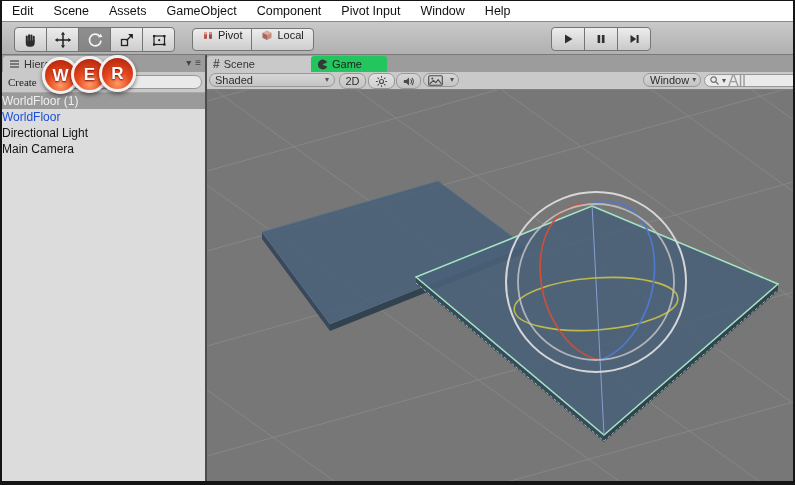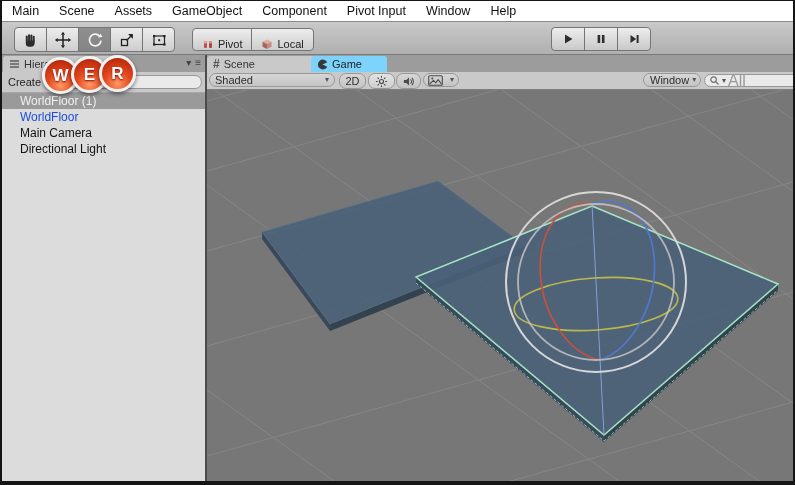--- a/index.html
+++ b/index.html
@@ -15,44 +15,44 @@
   .toolbar{position:absolute;left:0;top:22px;width:795px;height:32px;
     background:linear-gradient(#c9c9c9,#b0b0b0);border-bottom:1px solid #7a7a7a;box-sizing:content-box;}
   .tool-group{position:absolute;left:14px;top:5px;display:flex;}
   .tbtn{width:31px;height:23px;border:1px solid #757575;margin-left:-1px;
     background:linear-gradient(#ededed,#cdcdcd);display:flex;align-items:center;justify-content:center;}
   .tbtn:first-child{border-radius:4px 0 0 4px;margin-left:0;}
   .tbtn:last-child{border-radius:0 4px 4px 0;}
   .tbtn.pressed{background:linear-gradient(#8f8f8f,#848484);}
   .pivot-group{position:absolute;left:192px;top:6px;display:flex;}
   .pbtn{height:21px;border:1px solid #757575;margin-left:-1px;background:linear-gradient(#ededed,#cdcdcd);
-    display:flex;align-items:flex-end;justify-content:center;gap:4px;font-size:11px;color:#222;padding:0 9px;}
+    display:flex;align-items:flex-start;justify-content:center;gap:4px;font-size:11px;color:#222;padding:0 9px;}
   .pbtn:first-child{border-radius:4px 0 0 4px;margin-left:0;}
   .pbtn:last-child{border-radius:0 4px 4px 0;}
   .play-group{position:absolute;left:551px;top:5px;display:flex;}
   .playbtn{width:32px;height:22px;border:1px solid #757575;margin-left:-1px;
     background:linear-gradient(#ededed,#c9c9c9);display:flex;align-items:center;justify-content:center;}
   .playbtn:first-child{border-radius:4px 0 0 4px;margin-left:0;}
   .playbtn:last-child{border-radius:0 4px 4px 0;}
   
   .hierarchy{position:absolute;left:2px;top:55px;width:203px;height:426px;background:#dcdcdc;}
   .tabstrip{position:absolute;left:0;top:0;width:100%;height:17px;background:#9c9c9c;}
   .tab{position:absolute;top:1px;height:16px;border-radius:3px 3px 0 0;display:flex;
     align-items:center;padding:0 6px;gap:4px;font-size:11px;color:#333;}
   .tab.active{background:#c9c9c9;}
-  .tab.inactive{background:#7dd3fc;color:#222;}
+  .tab.inactive{background:#22c55e;color:#222;}
   .pane-controls{position:absolute;right:4px;top:2px;font-size:10px;color:#444;display:flex;gap:4px;}
   .create-row{position:absolute;left:0;top:17px;width:100%;height:21px;background:#c9c9c9;
     border-bottom:1px solid #a8a8a8;box-sizing:border-box;}
-  .create-label{position:absolute;left:6px;top:4px;font-size:11px;color:#222;}
+  .create-label{position:absolute;left:6px;top:4px;font-size:11px;color:#222;font-family:Liberation Serif, serif;}
   .search-pill{position:absolute;border:1px solid #979797;background:#eaeaea;border-radius:8px;
     display:flex;align-items:center;padding:0 4px;gap:2px;}
   .h-search{left:64px;top:3px;width:126px;height:12px;}
   .hlist{position:absolute;left:0;top:38px;width:100%;}
-  .hrow{height:16px;line-height:16px;font-size:12px;padding-left:18px;color:#141414;cursor:default;}
+  .hrow{height:16px;line-height:16px;font-size:12px;color:#141414;cursor:default;}
   .hrow.selected{background:#9a9a9a;color:#efefef;}
   .hrow.prefab{color:#1d4ed8;}
   .divider{position:absolute;left:205px;top:55px;width:2px;height:426px;background:#4c4c4c;}
   
   .scene{position:absolute;left:207px;top:55px;width:586px;height:426px;}
   .scene .tabstrip{height:17px;}
   .scene-toolbar{position:absolute;left:0;top:17px;width:100%;height:17px;background:#c9c9c9;
     border-bottom:1px solid #7f7f7f;box-sizing:content-box;}
   .sbtn{position:absolute;top:1px;height:14px;border:1px solid #989898;border-radius:7px;
     background:linear-gradient(#d6d6d6,#c4c4c4);display:flex;align-items:center;justify-content:center;
@@ -70,21 +70,21 @@
     color:#fff;font-weight:bold;font-size:17px;z-index:50;text-shadow:0 1px 2px rgba(110,0,0,.9);}
   .icon{display:inline-flex;align-items:center;justify-content:center;}
   .hash{font-size:12px;font-weight:bold;color:#555;}
 </style>
 </head>
 <body>
 
 <div class="window">
 
   <div class="menubar">
-    <span class="menu-item">Main</span>
+    <span class="menu-item">Edit</span>
     <span class="menu-item">Scene</span>
     <span class="menu-item">Assets</span>
     <span class="menu-item">GameObject</span>
     <span class="menu-item">Component</span>
     <span class="menu-item">Pivot Input</span>
     <span class="menu-item">Window</span>
     <span class="menu-item">Help</span>
   </div>
 
   <div class="toolbar">
@@ -223,22 +223,22 @@
     </div>
     <div class="create-row">
       <span class="create-label">Create</span>
       <div class="search-pill h-search">
         <input style="border: none; background: transparent; outline: none; width: 100%; font-size: 10px;">
       </div>
     </div>
     <div class="hlist">
       <div class="hrow selected">WorldFloor (1)</div>
       <div class="hrow prefab">WorldFloor</div>
+      <div class="hrow">Directional Light</div>
       <div class="hrow">Main Camera</div>
-      <div class="hrow">Directional Light</div>
     </div>
   </div>
 
   <div class="divider"></div>
 
   <div class="scene">
     <div class="tabstrip">
       <div class="tab active" style="left:0;width:100px;">
         <span class="hash">#</span>
         <span>Scene</span>

